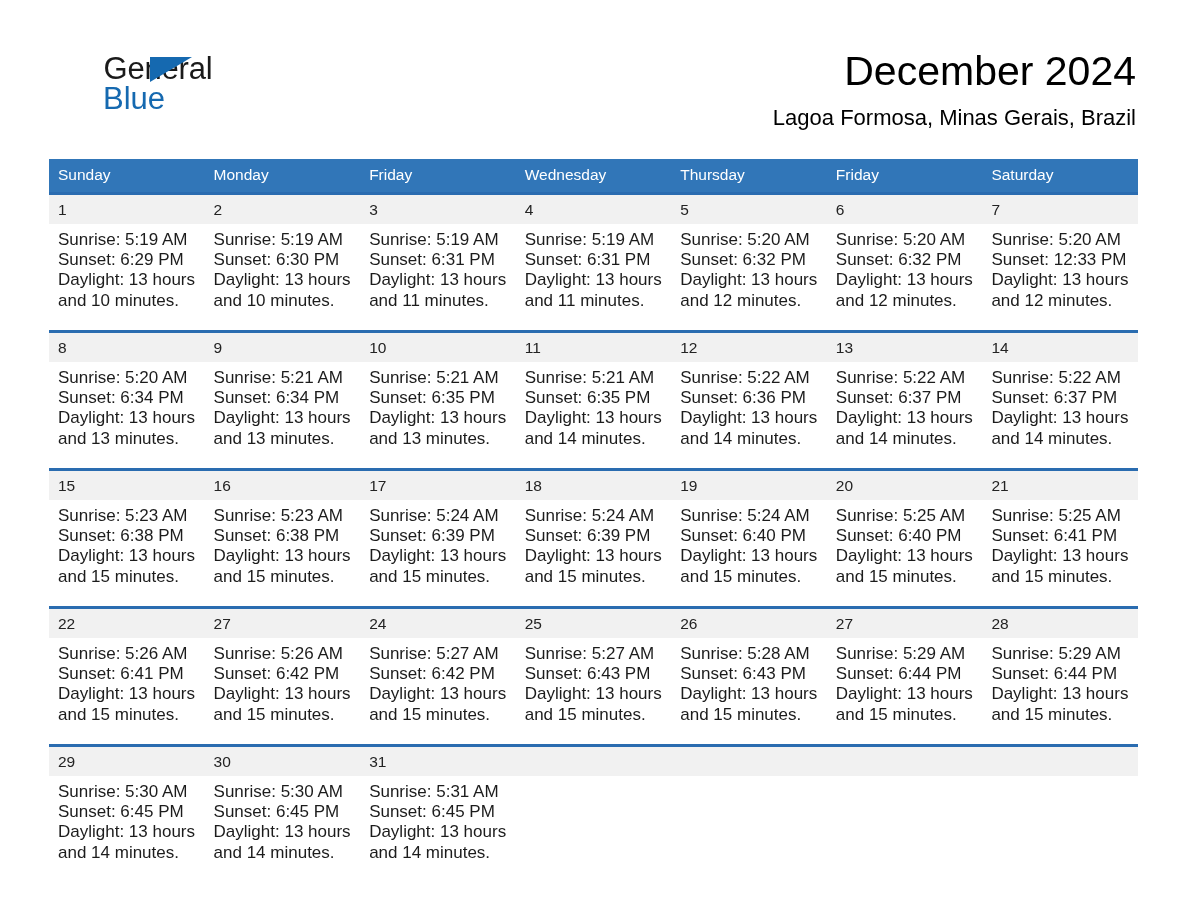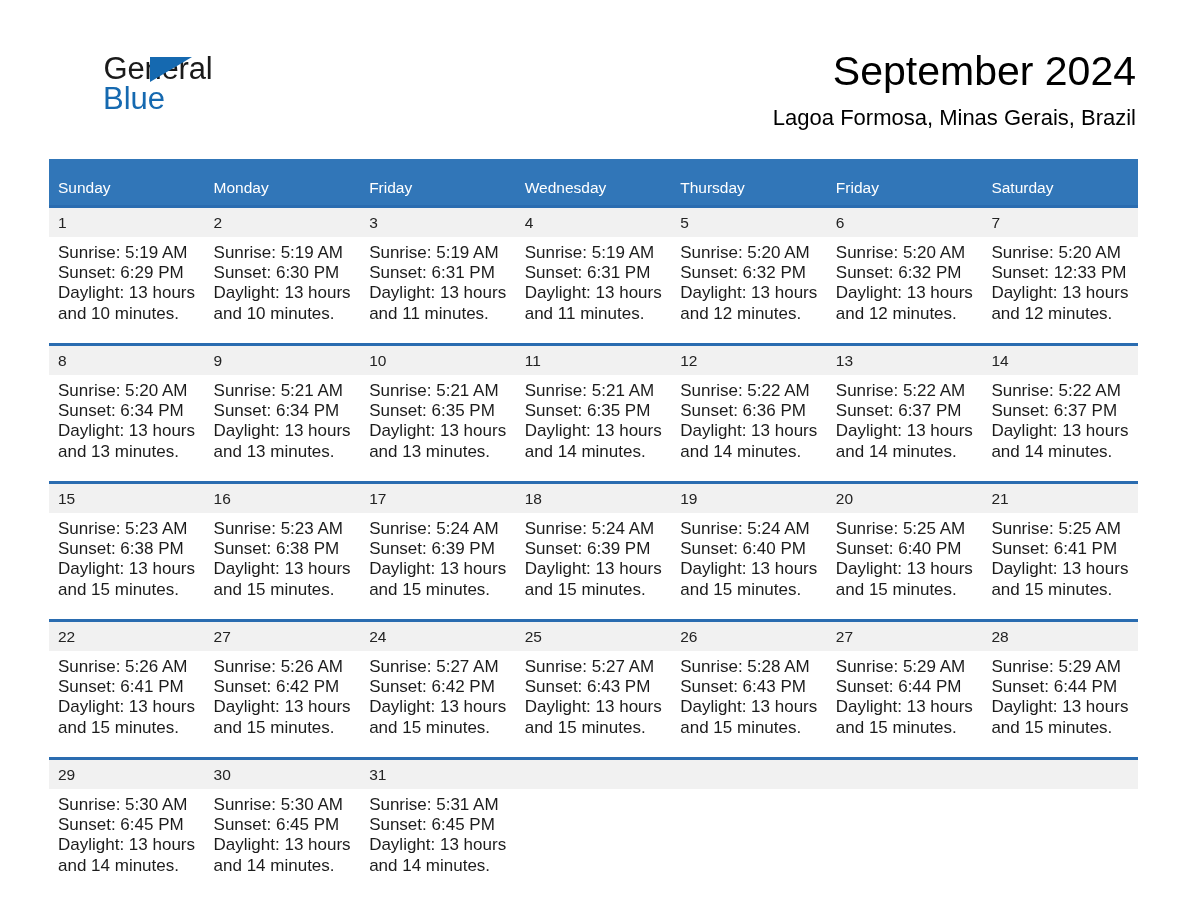--- a/index.html
+++ b/index.html
@@ -101,21 +101,21 @@
     table-layout: fixed;
   }
   .calendar col { width: 155.57px; }
 
   .calendar thead th {
     background: #3176b8;
     color: #ffffff;
     font-size: 15.5px;
     font-weight: normal;
     text-align: left;
-    padding: 20px 0 8px 9px;
+    padding: 7px 0 8px 9px;
     height: 18px;
     vertical-align: middle;
   }
 
   .calendar tbody td {
     vertical-align: top;
     padding: 0;
     background: #ffffff;
     border-top: 3px solid #2a6cb0;
   }
@@ -155,21 +155,21 @@
       <div class="logo-row1">
         <span class="logo-general">General</span>
         <span class="logo-tri"></span>
       </div>
       <div class="logo-row2">
         <span class="logo-blue">Blue</span>
       </div>
     </div>
 
     <div class="title-block">
-      <div class="month-title">September 2024</div>
+      <div class="month-title">December 2024</div>
       <div class="location">Lagoa Formosa, Minas Gerais, Brazil</div>
     </div>
 
   </div>
 
   <table class="calendar">
     <colgroup>
       <col>
         <col>
         <col>

